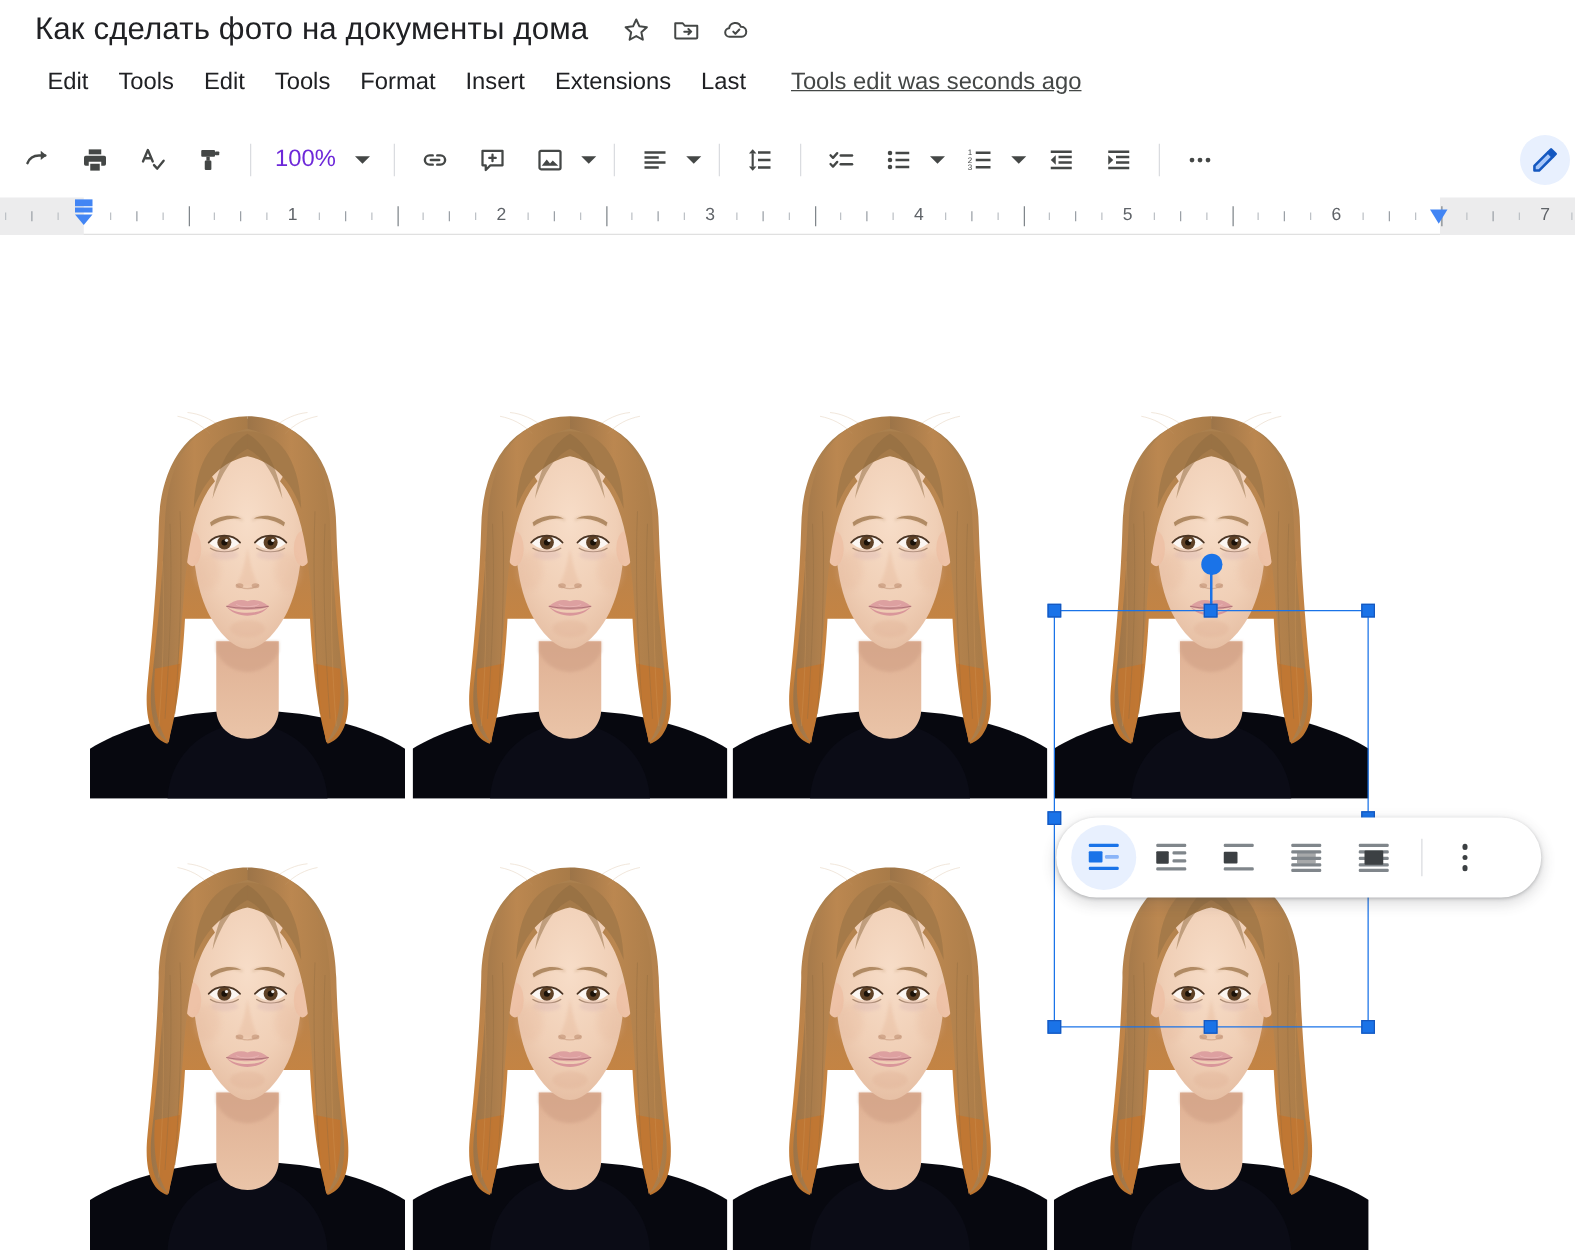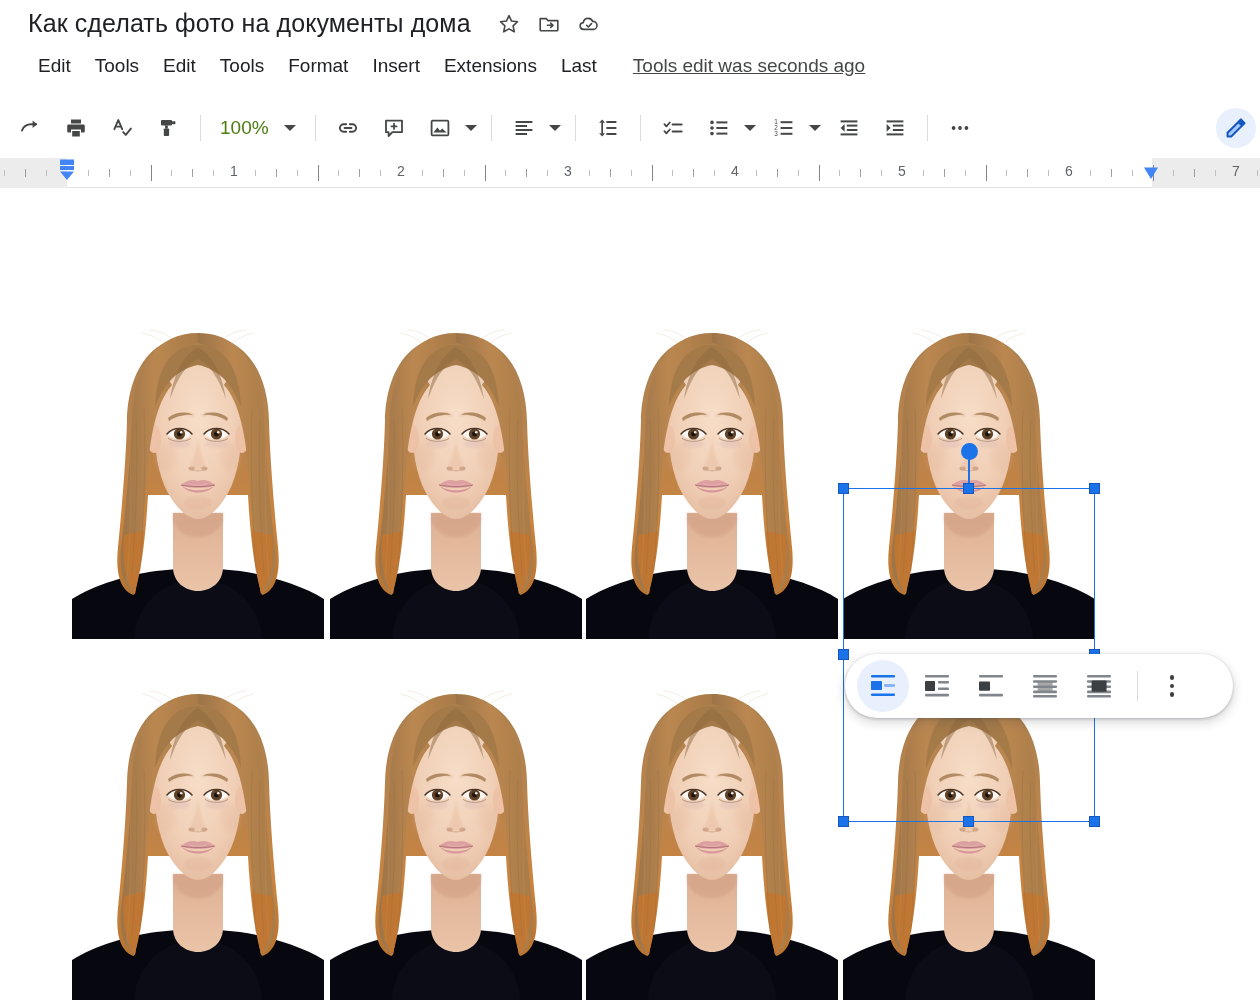--- a/index.html
+++ b/index.html
@@ -52,21 +52,21 @@
     border-radius: 50%; cursor: pointer; flex: 0 0 auto; margin: 0 3px;
   }
   .tb-btn svg { display: block; }
   .tb-sep {
     width: 1px; height: 26px; background: #dadce0; margin: 0 9px; flex: 0 0 auto;
   }
   .zoom-ctl {
     display: flex; align-items: center; gap: 2px; height: 36px;
     padding: 0 4px 0 10px; border-radius: 4px; cursor: pointer; flex: 0 0 auto;
   }
-  .zoom-val { font-size: 19px; color: #4d7c0f; min-width: 56px; }
+  .zoom-val { font-size: 19px; color: #6d28d9; min-width: 56px; }
   .caret {
     width: 0; height: 0; border-left: 6px solid transparent; border-right: 6px solid transparent;
     border-top: 6px solid #444746; margin: 0 6px;
   }
   .combo { display: flex; align-items: center; flex: 0 0 auto; }
   .combo .tb-btn { margin-right: 0; }
   .caret-btn {
     width: 22px; height: 36px; display: flex; align-items: center; justify-content: center;
     cursor: pointer; border-radius: 4px; flex: 0 0 auto;
   }

